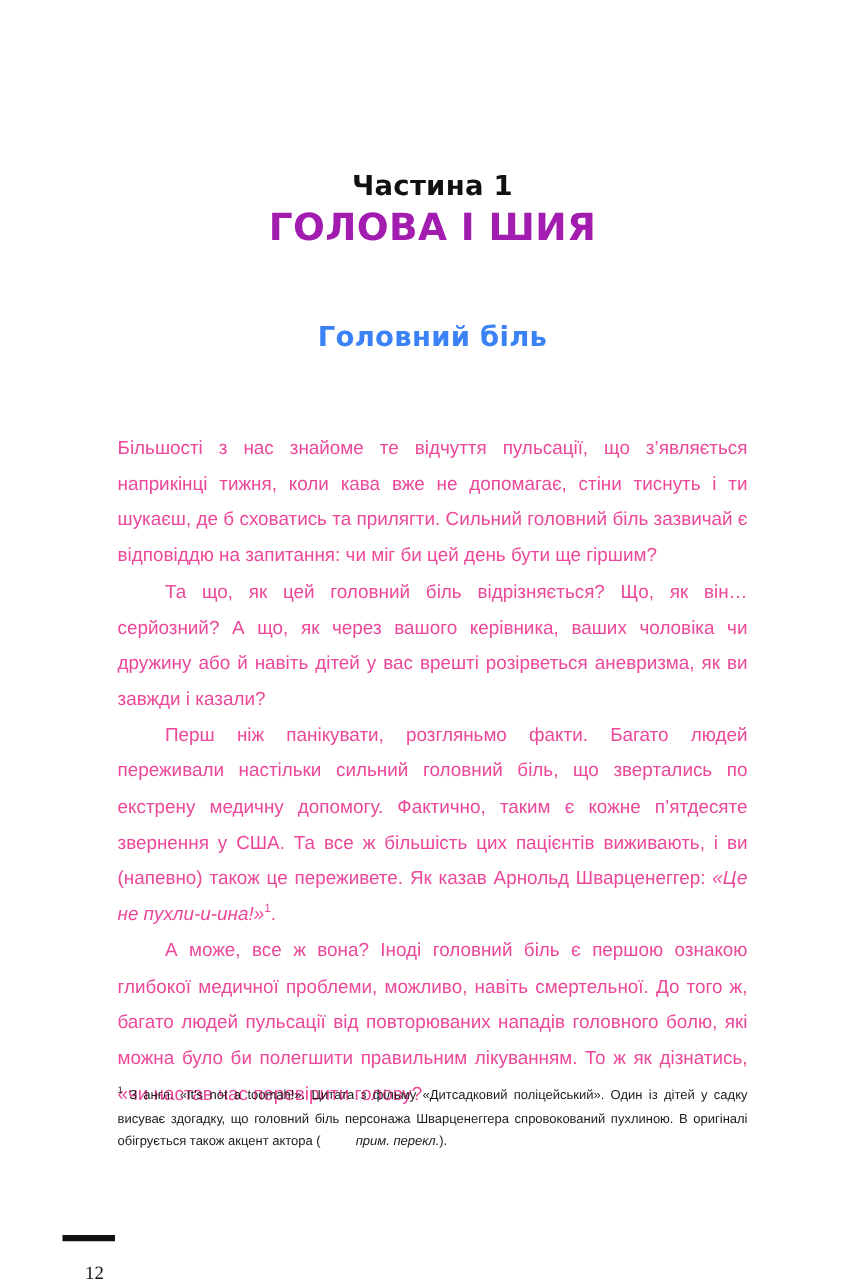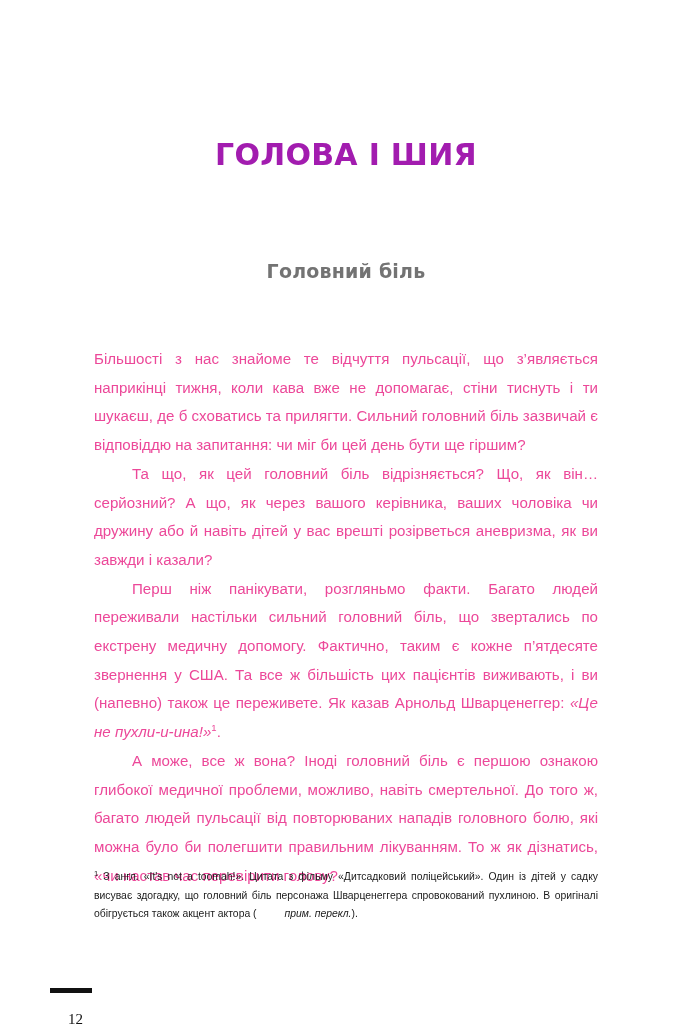--- a/index.html
+++ b/index.html
@@ -53,24 +53,24 @@
 
   
   .section-heading {
     position: absolute;
     left: 94px;
     top: 258px;
     width: 504px;
     text-align: center;
     font-family: "DejaVu Sans", sans-serif;
     font-weight: bold;
-    font-size: 19px;
+    font-size: 22px;
     line-height: 26px;
     letter-spacing: 0.2px;
-    color: #737373;
+    color: #3b82f6;
     margin: 0;
   }
 
   
   .body-column {
     position: absolute;
     left: 94px;
     top: 345px;
     width: 504px;
   }
@@ -138,20 +138,21 @@
     height: 5px;
     background: #111111;
   }
 </style>
 </head>
 <body>
 
 <div class="page">
 
   <div class="part-heading">
+    <div class="part-label">Частина 1</div>
     <div class="part-title">ГОЛОВА І ШИЯ</div>
   </div>
 
   <div class="section-heading">Головний біль</div>
 
   <div class="body-column">
 
     <p class="para">Більшості з нас знайоме те відчуття пульсації, що з’являється наприкінці тижня, коли кава вже не допомагає, стіни тиснуть і ти шукаєш, де б сховатись та прилягти. Сильний головний біль зазвичай є відповіддю на запитання: чи міг би цей день бути ще гіршим?</p>
 
     <p class="para">Та що, як цей головний біль відрізняється? Що, як він… серйозний? А що, як через вашого керівника, ваших чоловіка чи дружину або й навіть дітей у вас врешті розірветься аневризма, як ви завжди і казали?</p>

